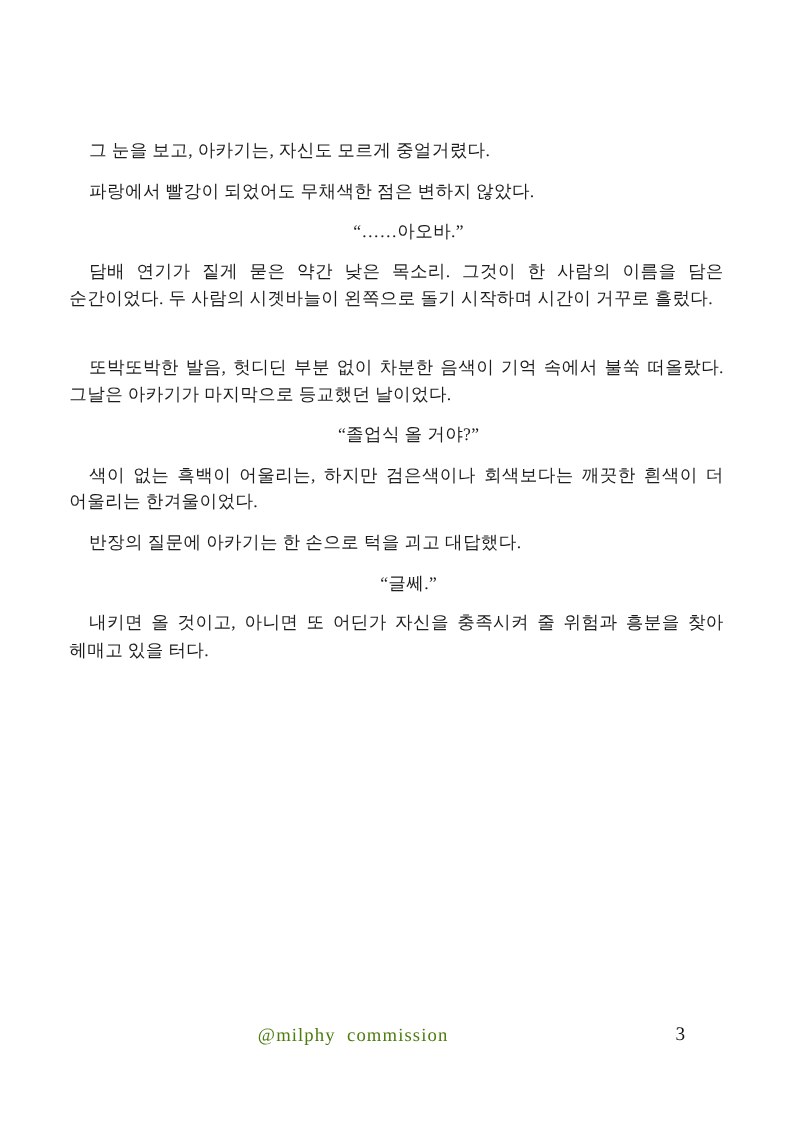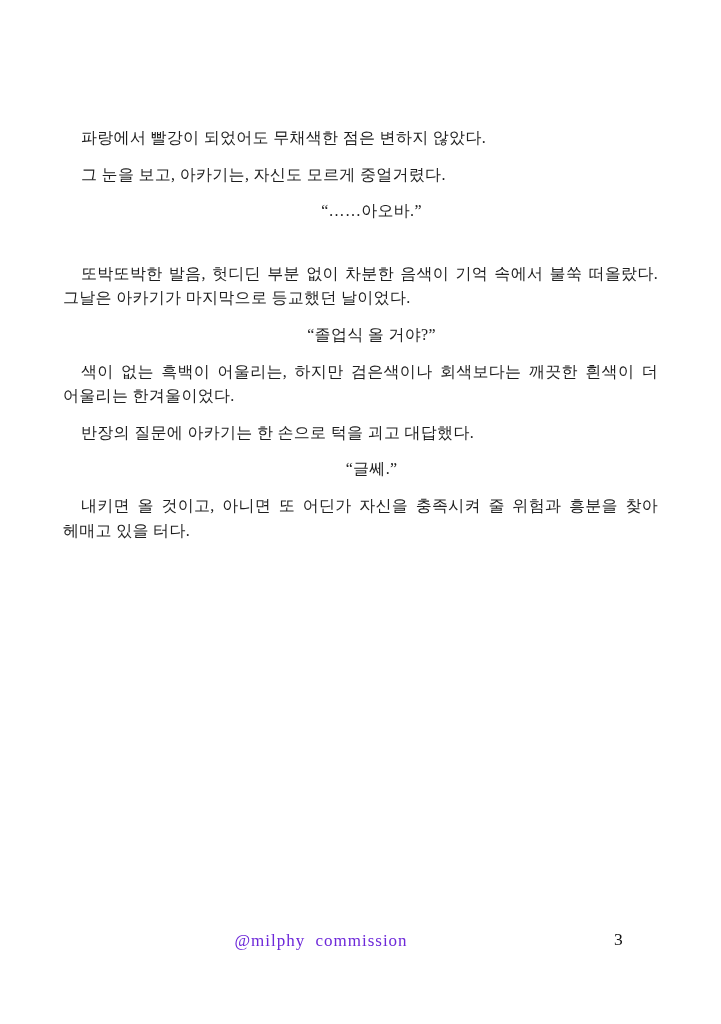--- a/index.html
+++ b/index.html
@@ -42,39 +42,40 @@
     height: 26px;
   }
   .watermark {
     position: absolute;
     top: 931px;
     left: 321px;
     transform: translateX(-50%);
     font-size: 17px;
     letter-spacing: 1px;
     word-spacing: 5px;
-    color: #6d28d9;
+    color: #4d7c0f;
     white-space: nowrap;
   }
   .page-number {
     position: absolute;
     top: 929px;
     left: 614px;
     font-size: 17.5px;
     color: #141414;
   }
 </style>
 </head>
 <body>
 
 <div class="page">
   <main class="body-text">
+      <p class="para normal">그 눈을 보고, 아카기는, 자신도 모르게 중얼거렸다.</p>
       <p class="para normal">파랑에서 빨강이 되었어도 무채색한 점은 변하지 않았다.</p>
-      <p class="para normal">그 눈을 보고, 아카기는, 자신도 모르게 중얼거렸다.</p>
       <p class="para dialogue">“……아오바.”</p>
+      <p class="para normal">담배 연기가 짙게 묻은 약간 낮은 목소리. 그것이 한 사람의 이름을 담은 순간이었다. 두 사람의 시곗바늘이 왼쪽으로 돌기 시작하며 시간이 거꾸로 흘렀다.</p>
       <div class="scene-break"></div>
       <p class="para normal">또박또박한 발음, 헛디딘 부분 없이 차분한 음색이 기억 속에서 불쑥 떠올랐다. 그날은 아카기가 마지막으로 등교했던 날이었다.</p>
       <p class="para dialogue">“졸업식 올 거야?”</p>
       <p class="para normal">색이 없는 흑백이 어울리는, 하지만 검은색이나 회색보다는 깨끗한 흰색이 더 어울리는 한겨울이었다.</p>
       <p class="para normal">반장의 질문에 아카기는 한 손으로 턱을 괴고 대답했다.</p>
       <p class="para dialogue">“글쎄.”</p>
       <p class="para normal">내키면 올 것이고, 아니면 또 어딘가 자신을 충족시켜 줄 위험과 흥분을 찾아 헤매고 있을 터다.</p>
     </main>
   <span class="watermark">@milphy commission</span>
   <span class="page-number">3</span>

